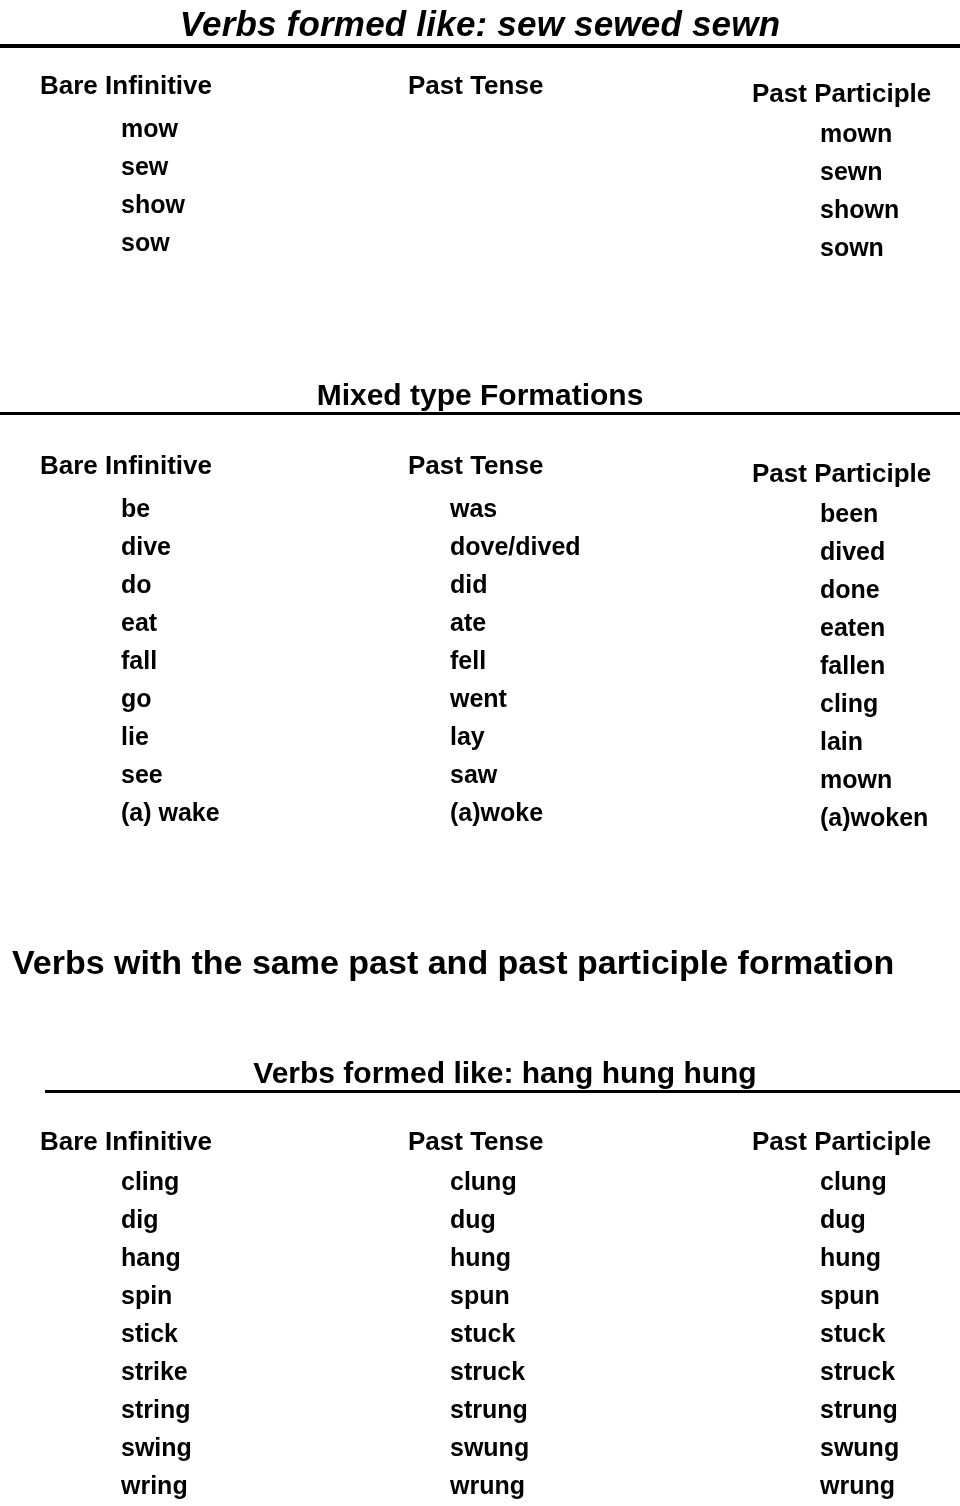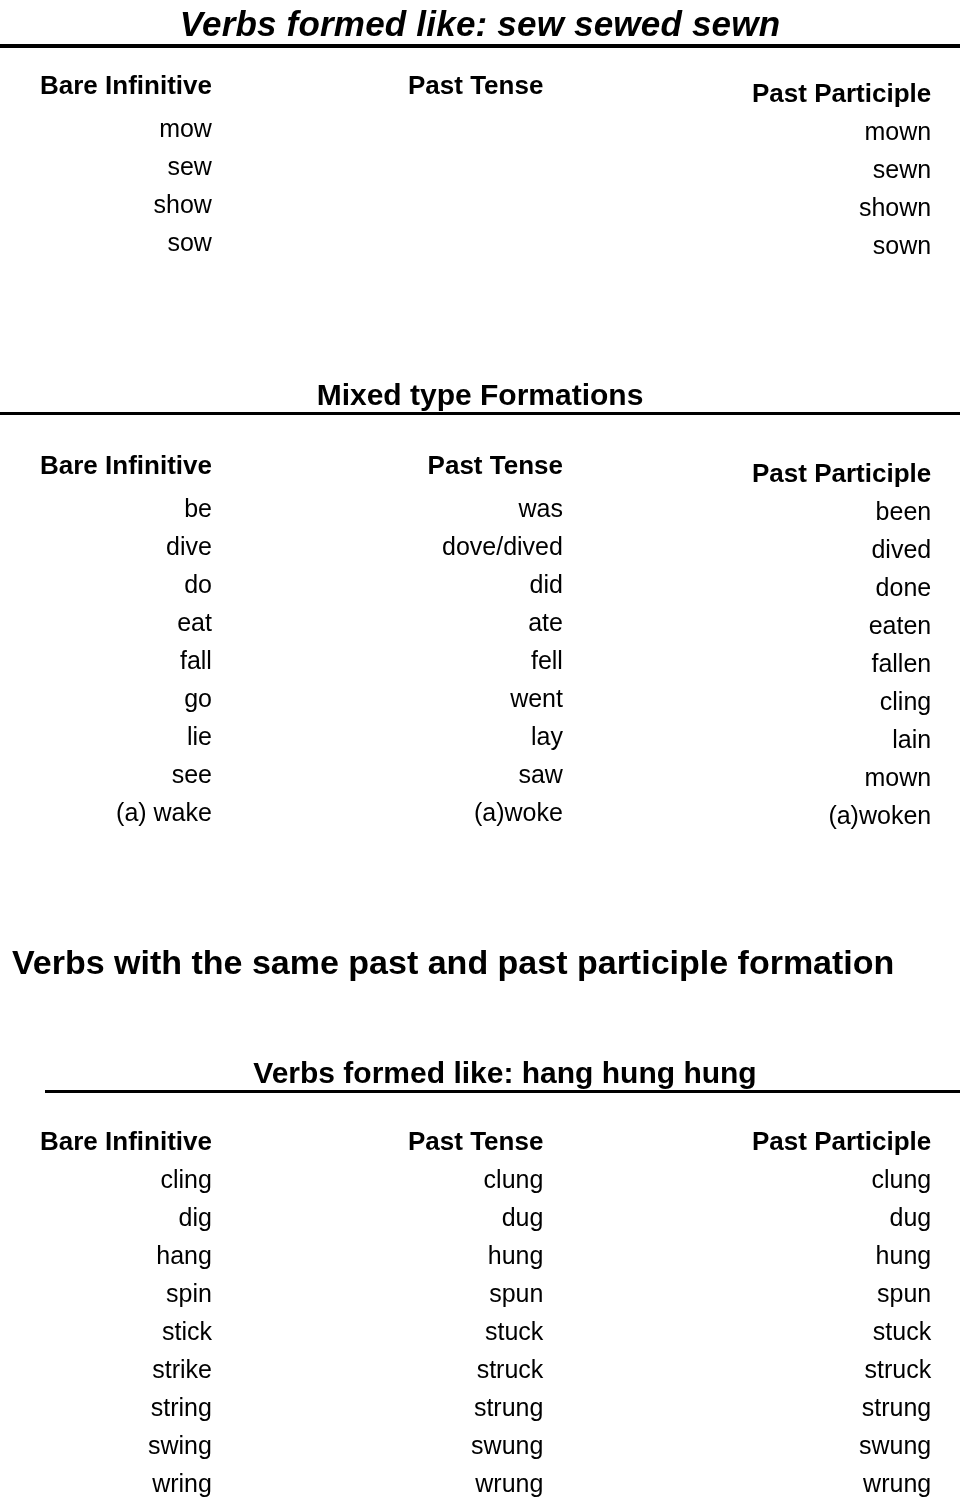--- a/index.html
+++ b/index.html
@@ -44,38 +44,38 @@
     padding-bottom: 2px;
   }
   .title-plain {
     font-size: 34px;
   }
 
   
   .verb-block {
     position: absolute;
     width: 876px;
-    text-align: right;
   }
   .col {
     position: absolute;
     top: 0;
   }
   .col-head {
     font-weight: bold;
     font-size: 26px;
     line-height: 1;
     white-space: nowrap;
     margin: 0;
     padding: 0;
   }
   .col-list {
     list-style: none;
-    margin: 0;
-    padding: 0;
+    margin: 8px;
+    padding: 0;
+    font-weight: bold;
   }
   .col-list li {
     font-size: 25px;
     line-height: 38px;
     white-space: nowrap;
     margin: 0;
     padding: 0;
   }
   .indent {
     padding-left: 73px;

